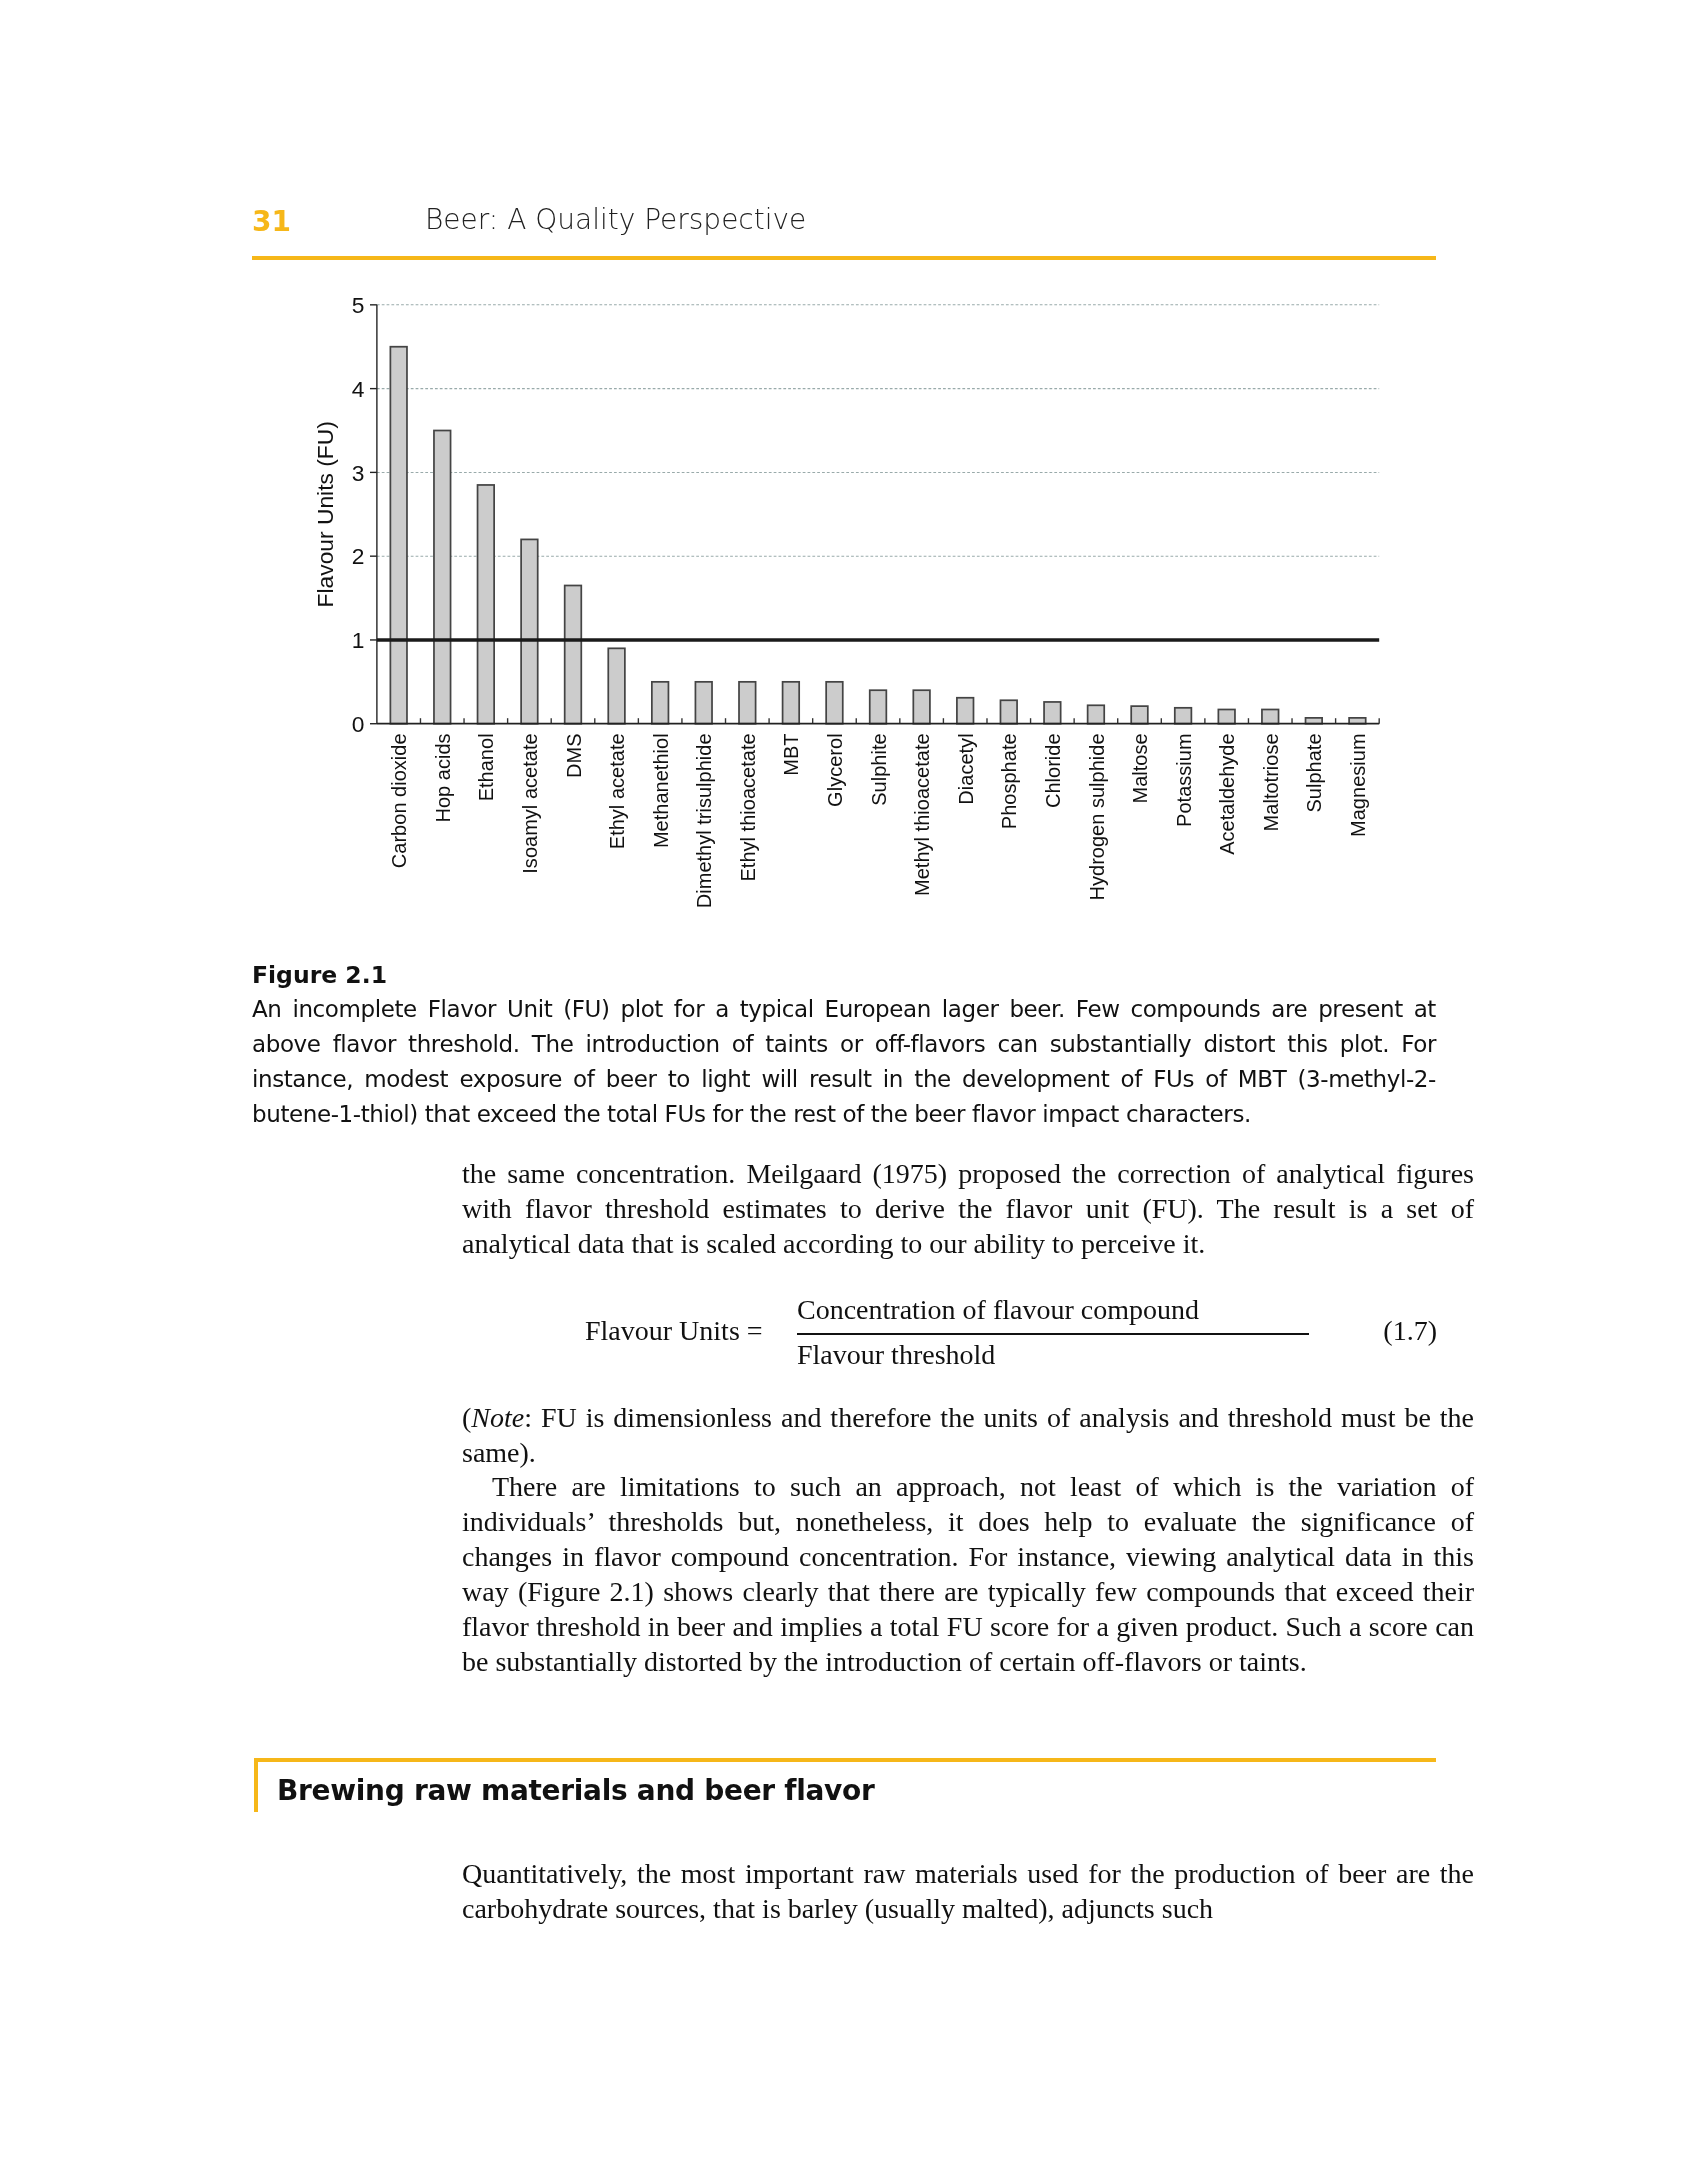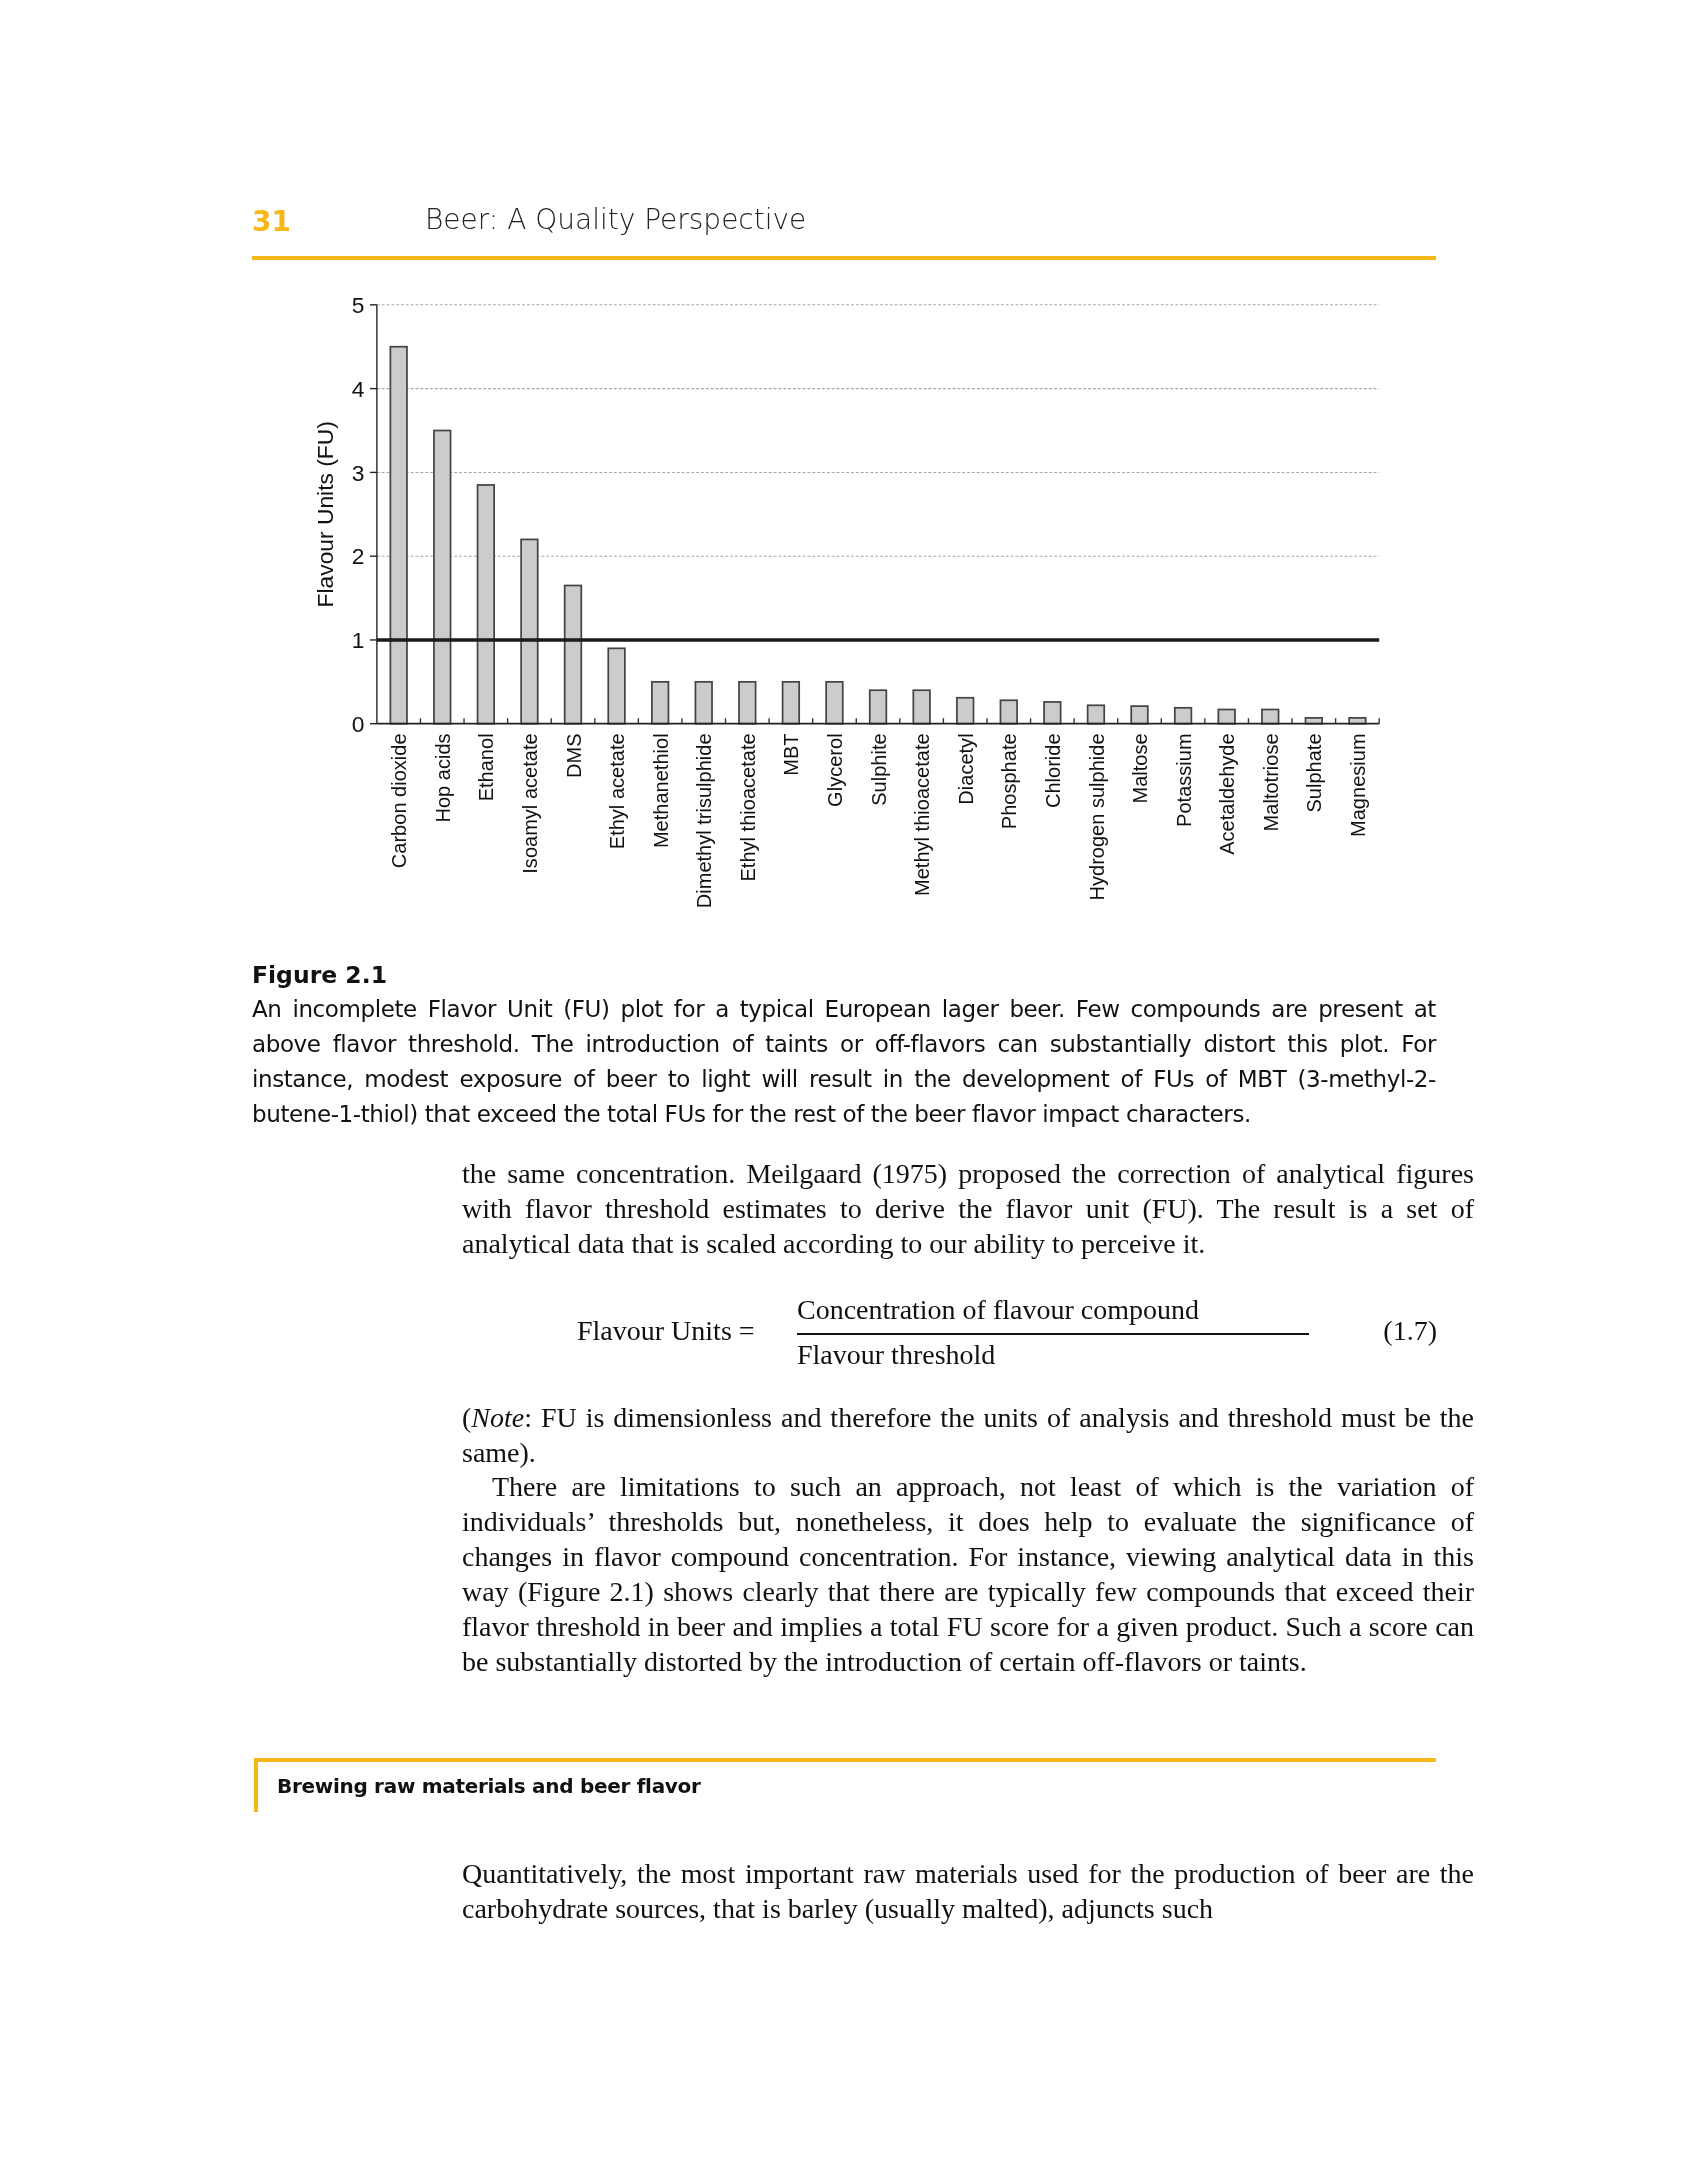--- a/index.html
+++ b/index.html
@@ -8,31 +8,31 @@
   #pagenum{left:252px;top:205px;font-size:28px;font-weight:bold;color:#f6b719;font-family:"DejaVu Sans",sans-serif;}
   #runhead{left:425px;top:203px;font-size:28px;color:#222;font-family:"DejaVu Sans",sans-serif;font-weight:300;}
   #toprule{left:252px;top:256px;width:1184px;height:4.1px;background:#f6b719;}
   #chart{left:0;top:0;}
   .caption{left:252px;width:1184px;font-family:"DejaVu Sans",sans-serif;font-size:23px;line-height:35px;color:#111;}
   #fig-title{top:958px;font-weight:bold;font-size:23.5px;}
   #fig-text{top:992px;text-align:justify;letter-spacing:-0.4px;}
   .body{left:442px;width:1012px;font-family:"Liberation Serif",serif;font-size:28px;line-height:35px;text-align:justify;color:#111;margin-left:20px;}
   #para1{top:1156px;}
   #eq{top:1294px;left:425px;width:1012px;height:76px;font-family:"Liberation Serif",serif;font-size:28px;}
-  #eq .lhs{position:absolute;left:152px;top:21px;}
+  #eq .lhs{position:absolute;left:160px;top:21px;}
   #eq .frac{position:absolute;left:372px;top:0;width:512px;}
   #eq .num{display:block;height:36px;}
   #eq .bar{display:block;height:2.1px;background:#111;margin:2.8px 0 4.1px 0;}
   #eq .den{display:block;}
   #eq .tag{position:absolute;right:0;top:21px;}
   #para2{top:1400px;}
   #para3{top:1469px;text-indent:30px;}
   #secrule{left:254px;top:1758px;width:1182px;height:4.1px;background:#f6b719;}
   #secbar{left:254px;top:1758px;width:3.5px;height:54px;background:#f6b719;}
-  #sechead{left:277px;top:1774px;font-family:"DejaVu Sans",sans-serif;font-weight:bold;font-size:20px;color:#111;letter-spacing:-0.3px;}
+  #sechead{left:277px;top:1774px;font-family:"DejaVu Sans",sans-serif;font-weight:bold;font-size:28px;color:#111;letter-spacing:-0.3px;}
   #para4{top:1856px;}
 </style>
 </head>
 <body>
 
 <div class="abs" id="pagenum">31</div>
 <div class="abs" id="runhead">Beer: A Quality Perspective</div>
 <div class="abs" id="toprule"></div>
 
 <svg class="abs" id="chart" width="1707" height="947" viewBox="0 0 2469 1370">

